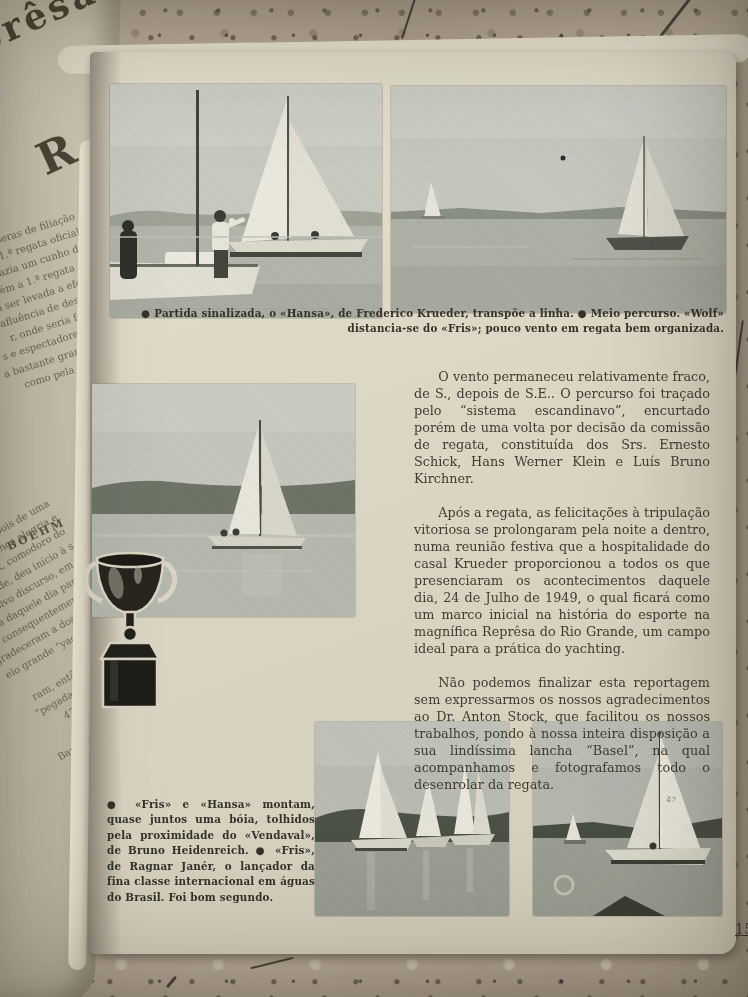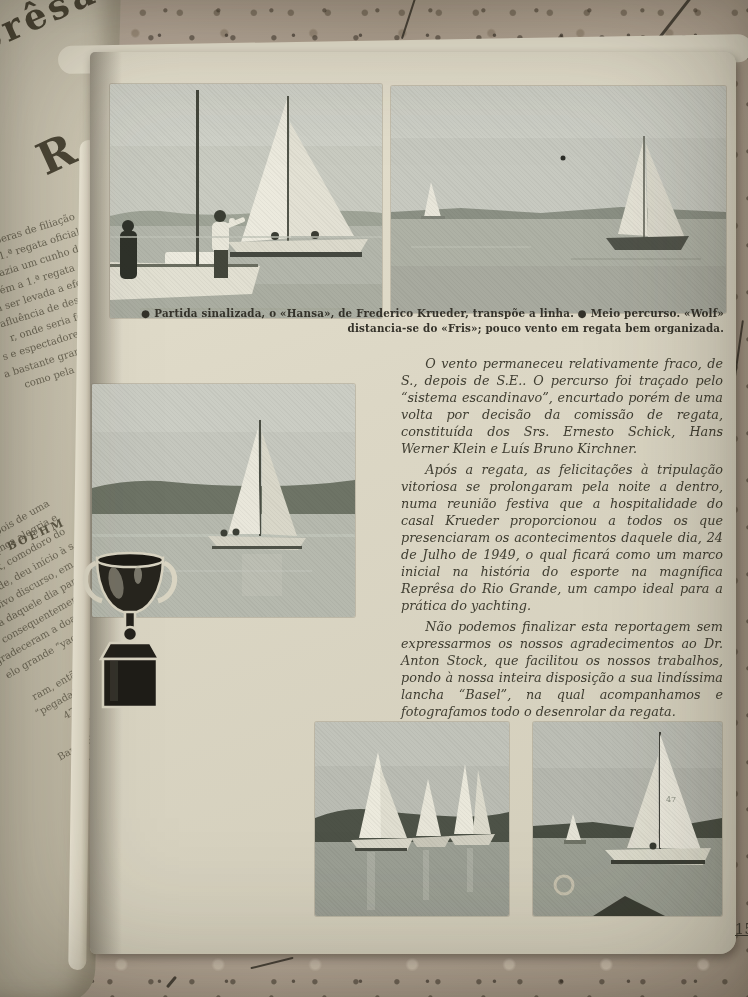--- a/index.html
+++ b/index.html
@@ -73,21 +73,21 @@
   .trophy::after{display:none;}
 
   
   .caption{position:absolute;z-index:6;color:#34322a;font-weight:bold;
     font-size:10.3px;line-height:1.5;letter-spacing:.2px;}
   .caption-top{left:112px;top:306px;width:612px;text-align:right;}
   .caption-middle{left:162px;top:633px;width:236px;text-align:center;}
   .caption-bottom{left:107px;top:797px;width:208px;text-align:justify;}
   .article{position:absolute;left:397px;top:351px;width:330px;z-index:6;
     color:#3f3d31;font-size:12.8px;line-height:1.33;text-align:justify;}
-  .article p{margin:4px;text-indent:1.9em;font-style:italic;}
+  .article p{margin:17px;text-indent:1.9em;}
   .page-number{position:absolute;left:735px;top:921px;z-index:6;
     font-size:14px;color:#3a382e;letter-spacing:.5px;text-decoration:underline;}
 
   .vignette{position:absolute;inset:0;z-index:9;pointer-events:none;
     box-shadow:inset 0 0 150px rgba(44,36,24,.42), inset 0 0 36px rgba(44,36,24,.14);}
 </style>
 </head>
 <body>
 
 <div class="scene">
@@ -249,20 +249,21 @@
     </svg>
   </div>
 
 
   <div class="article">
       <p>O vento permaneceu relativamente fraco, de S., depois de S.E.. O percurso foi traçado pelo “sistema escandinavo”, encurtado porém de uma volta por decisão da comissão de regata, constituída dos Srs. Ernesto Schick, Hans Werner Klein e Luís Bruno Kirchner.</p>
       <p>Após a regata, as felicitações à tripulação vitoriosa se prolongaram pela noite a dentro, numa reunião festiva que a hospitalidade do casal Krueder proporcionou a todos os que presenciaram os acontecimentos daquele dia, 24 de Julho de 1949, o qual ficará como um marco inicial na história do esporte na magnífica Reprêsa do Rio Grande, um campo ideal para a prática do yachting.</p>
       <p>Não podemos finalizar esta reportagem sem expressarmos os nossos agradecimentos ao Dr. Anton Stock, que facilitou os nossos trabalhos, pondo à nossa inteira disposição a sua lindíssima lancha “Basel”, na qual acompanhamos e fotografamos todo o desenrolar da regata.</p>
     </div>
 
+  <div class="caption caption-bottom">●  «Fris» e «Hansa» montam, quase juntos uma bóia, tolhidos pela proximidade do «Vendaval», de Bruno Heidenreich.  ●  «Fris», de Ragnar Janér, o lançador da fina classe internacional em águas do Brasil. Foi bom segundo.</div>
 
   <div class="photo photo4">
     <svg viewBox="0 0 194 194" width="194" height="194">
       <rect x="0" y="0" width="194" height="112" fill="#babcb3"></rect>
       <rect x="0" y="0" width="194" height="44" fill="#c1c3ba"></rect>
       <path d="M0,96 Q30,84 60,88 T130,94 T194,90 L194,122 L0,124 Z" fill="#4d5247"></path>
       <rect x="0" y="120" width="194" height="74" fill="#9b9f94"></rect>
       <rect x="52" y="130" width="8" height="58" fill="#b4b7ac" opacity=".6"></rect>
       <rect x="108" y="128" width="6" height="50" fill="#b4b7ac" opacity=".6"></rect>
       <rect x="152" y="126" width="6" height="44" fill="#b4b7ac" opacity=".6"></rect>

